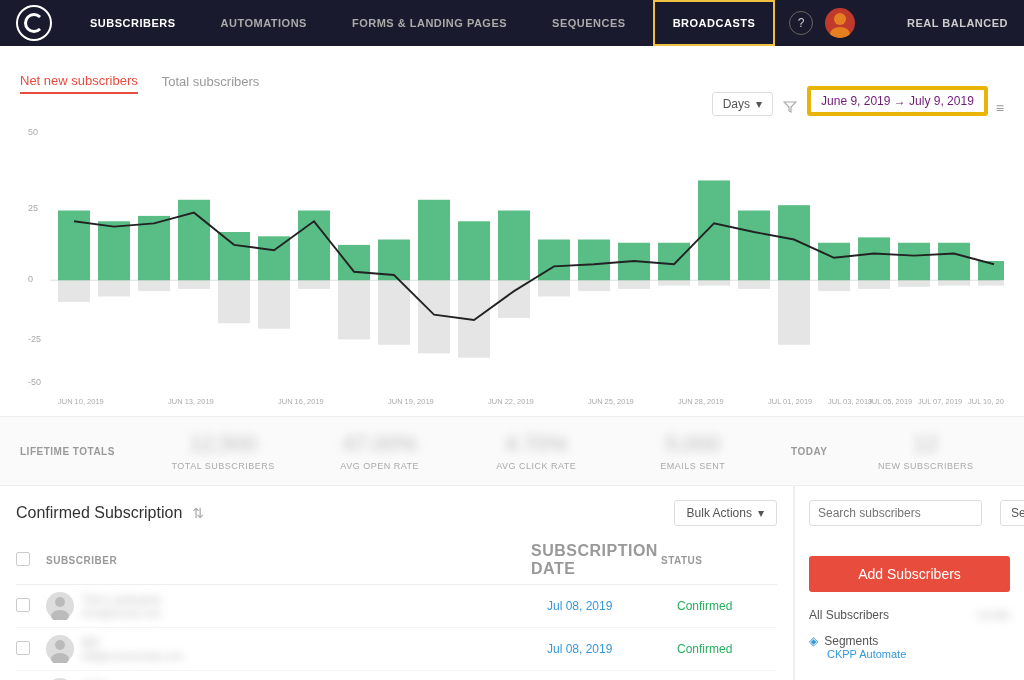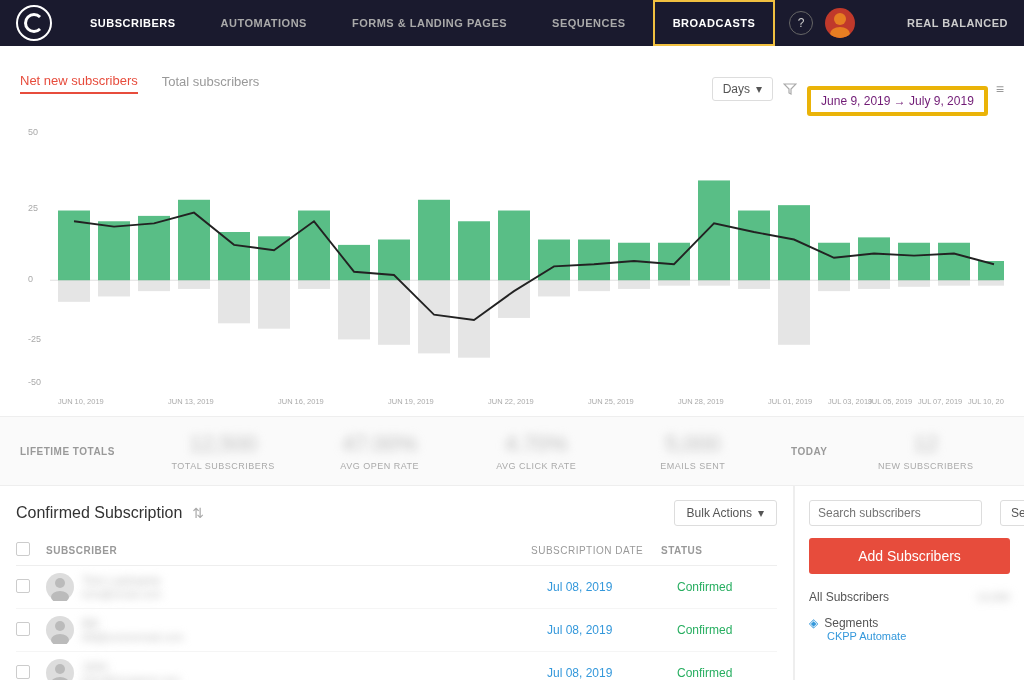--- a/index.html
+++ b/index.html
@@ -16,21 +16,21 @@
     .nav-right { display: flex; align-items: center; gap: 12px; margin-left: auto; }
     .nav-help { width: 24px; height: 24px; border-radius: 50%; border: 1px solid #666; display: flex; align-items: center; justify-content: center; color: #ccc; font-size: 12px; cursor: pointer; }
     .nav-avatar { width: 30px; height: 30px; border-radius: 50%; background: #c0392b; display: flex; align-items: center; justify-content: center; color: #fff; font-size: 11px; font-weight: 600; overflow: hidden; }
     .nav-username { color: #ccc; font-size: 11px; font-weight: 600; letter-spacing: 0.5px; text-transform: uppercase; padding-left: 40px; }
 
     
     .chart-section { background: #fff; padding: 16px 20px 10px; border-bottom: 1px solid #eee; }
     .chart-tabs { display: flex; gap: 24px; margin-bottom: 12px; align-items: center; }
     .chart-tab { font-size: 13px; color: #999; cursor: pointer; padding-bottom: 4px; }
     .chart-tab.active { color: #e74c3c; border-bottom: 2px solid #e74c3c; font-weight: 500; }
-    .chart-controls { margin-left: auto; display: flex; align-items: center; gap: 8px; padding-left: 32px; }
+    .chart-controls { margin-left: auto; display: flex; align-items: flex-end; gap: 8px; padding-left: 32px; }
     .chart-dropdown { border: 1px solid #ddd; border-radius: 3px; padding: 4px 10px; font-size: 12px; color: #555; display: flex; align-items: center; gap: 6px; cursor: pointer; background: #fff; }
     .chart-filter-icon { width: 18px; height: 18px; display: flex; align-items: center; justify-content: center; color: #999; cursor: pointer; }
     .date-range { border: 4px solid #eab308; border-radius: 3px; padding: 4px 10px; font-size: 12px; color: #701a75; display: flex; align-items: center; gap: 6px; cursor: pointer; margin-top: 24px; }
     .chart-menu-icon { color: #999; cursor: pointer; font-size: 14px; }
 
     
     .chart-wrapper { position: relative; height: 290px; }
     .chart-svg { width: 100%; height: 100%; }
 
     
@@ -49,37 +49,37 @@
     .subscribers-header { display: flex; align-items: center; margin-bottom: 10px; }
     .subscribers-title { font-size: 16px; color: #333; font-weight: 500; }
     .sort-icon { margin-left: 10px; color: #aaa; cursor: pointer; font-size: 14px; }
     .bulk-actions { margin-left: auto; }
     .bulk-btn { border: 1px solid #ddd; border-radius: 3px; padding: 5px 12px; font-size: 12px; color: #555; cursor: pointer; background: #fff; display: flex; gap: 6px; }
 
     
     .table-header { display: flex; align-items: center; padding: 6px 0; border-bottom: 1px solid #eee; }
     .th-check { width: 30px; }
     .th-subscriber { flex: 1; font-size: 10px; color: #999; font-weight: 600; text-transform: uppercase; letter-spacing: 0.5px; }
-    .th-date { width: 130px; font-size: 10px; color: #999; font-weight: 400; text-transform: uppercase; letter-spacing: 0.5px; }
+    .th-date { width: 130px; font-size: 16px; color: #999; font-weight: 700; text-transform: uppercase; letter-spacing: 0.5px; }
     .th-status { width: 100px; font-size: 10px; color: #999; font-weight: 600; text-transform: uppercase; letter-spacing: 0.5px; }
     .th-scroll { width: 16px; }
     .table-row { display: flex; align-items: center; padding: 7px 0; border-bottom: 1px solid #f5f5f5; }
     .td-check { width: 30px; }
     .td-subscriber { flex: 1; display: flex; align-items: center; gap: 8px; }
     .subscriber-avatar { width: 28px; height: 28px; border-radius: 50%; background: #ddd; display: flex; align-items: center; justify-content: center; flex-shrink: 0; }
     .subscriber-info { display: flex; flex-direction: column; }
     .subscriber-name { font-size: 12px; color: #bbb; filter: blur(4px); user-select: none; }
     .subscriber-email { font-size: 11px; color: #bbb; filter: blur(4px); user-select: none; }
     .td-date { width: 130px; font-size: 12px; color: #3498db; }
     .td-status { width: 100px; font-size: 12px; color: #27ae60; }
     .checkbox { width: 14px; height: 14px; border: 1px solid #ccc; border-radius: 2px; display: inline-block; cursor: pointer; }
 
     
     .sidebar { width: 230px; background: #fff; padding: 14px; border-left: 1px solid #eee; }
-    .search-row { display: flex; gap: 18px; margin-bottom: 12px; }
+    .search-row { display: flex; gap: 18px; margin-bottom: 30px; }
     .search-input { flex: 1; border: 1px solid #ddd; border-radius: 3px; padding: 5px 8px; font-size: 12px; color: #555; }
     .search-btn { background: #fff; border: 1px solid #ddd; border-radius: 3px; padding: 5px 10px; font-size: 12px; color: #555; cursor: pointer; }
     .add-subscribers-btn { width: 100%; background: #e74c3c; color: #fff; border: none; border-radius: 3px; padding: 10px; font-size: 14px; font-weight: 500; cursor: pointer; margin-bottom: 12px; }
     .sidebar-section { font-size: 12px; }
     .sidebar-all-row { display: flex; justify-content: space-between; align-items: center; padding: 4px 0; color: #555; }
     .sidebar-all-count { color: #bbb; filter: blur(4px); user-select: none; font-size: 11px; }
     .sidebar-segments { display: flex; align-items: center; gap: 6px; margin-top: 8px; }
     .segment-icon { color: #3498db; font-size: 12px; }
     .segment-label { font-size: 12px; color: #555; font-weight: 500; }
     .segment-sub { font-size: 11px; color: #3498db; margin-left: 18px; }

